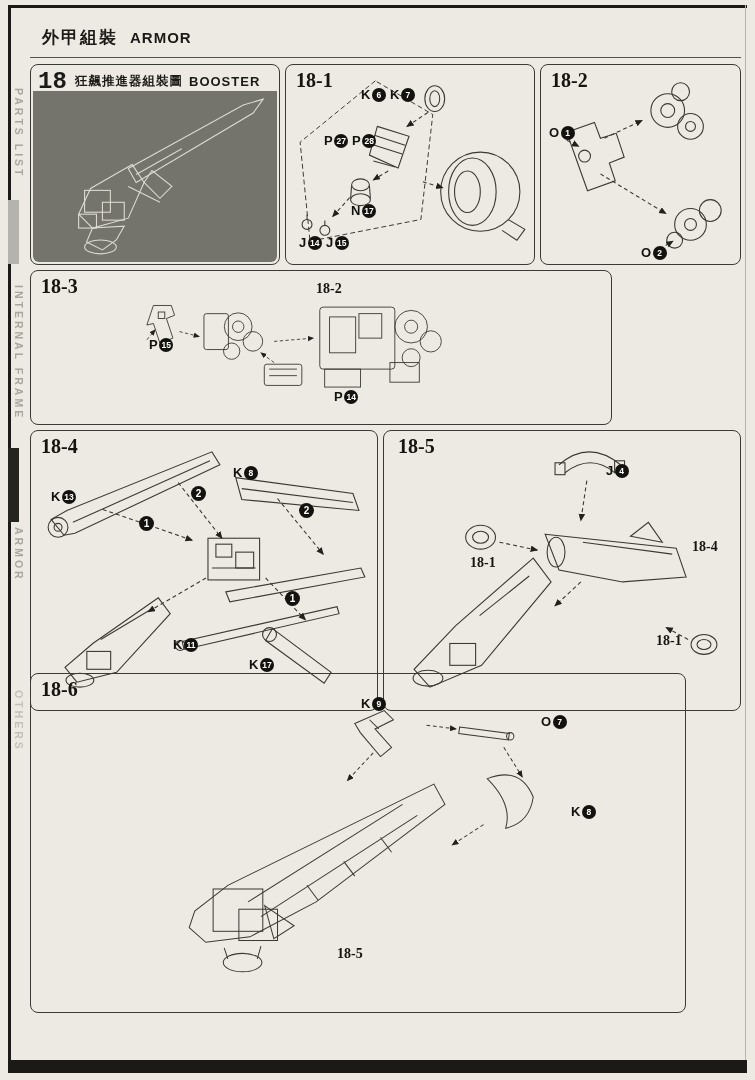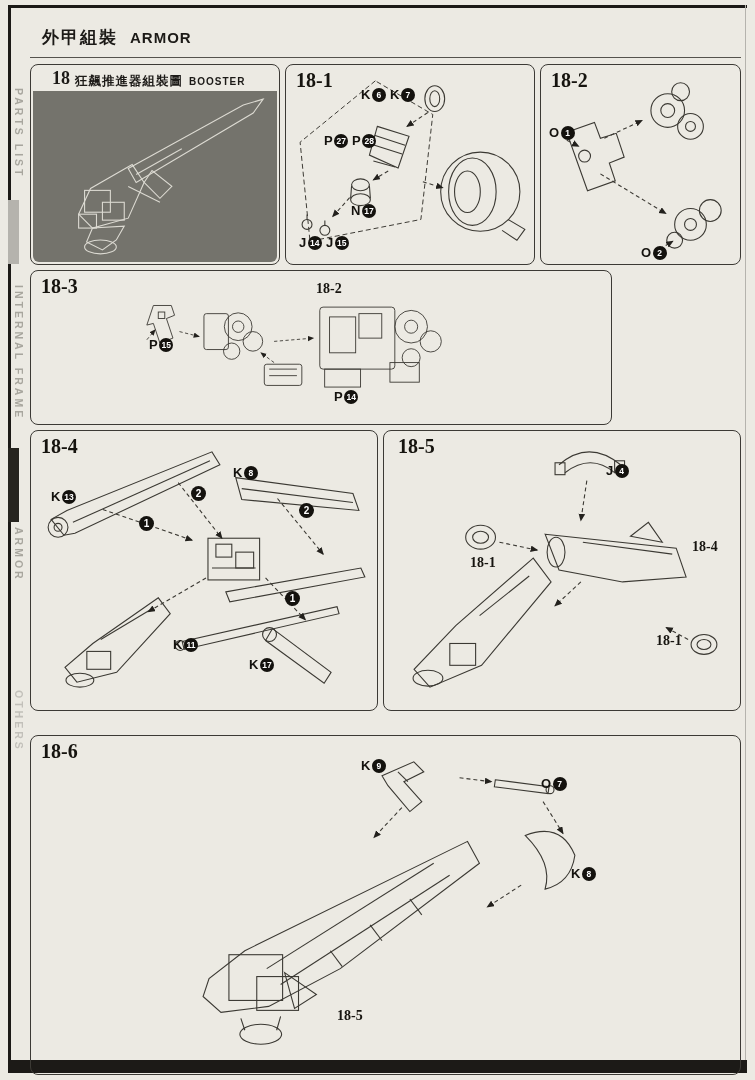--- a/index.html
+++ b/index.html
@@ -14,25 +14,25 @@
          color:#a8a69e;font-weight:bold;}
   .vtext.faint{color:#c2c0ba;}
   .tabmark{position:absolute;left:8px;width:11px;}
   .tabmark.gray{background:#b5b3ad;}
   .tabmark.dark{background:#26241f;}
   .box{position:absolute;border:1.5px solid #3c3a35;border-radius:8px;box-sizing:border-box;}
   .slabel{position:absolute;font-family:"Liberation Serif",serif;font-weight:bold;font-size:20px;
           color:#16140f;}
   .ref{position:absolute;font-family:"Liberation Serif",serif;font-weight:bold;font-size:14px;
        color:#16140f;}
-  .bignum{position:absolute;left:7px;top:3px;font-family:Liberation Serif, serif;
-          font-weight:bold;font-size:18px;margin-left:14px;}
+  .bignum{position:absolute;left:7px;top:3px;font-family:Liberation Mono, monospace;
+          font-weight:bold;font-size:24px;}
   .btitle{position:absolute;left:44px;top:8px;font-weight:bold;font-size:12.5px;letter-spacing:1px;
           display:flex;gap:6px;align-items:center;}
-  .btitle-en{font-size:10px;}
+  .btitle-en{font-size:13px;}
   .photo{position:absolute;left:2px;right:2px;top:26px;bottom:2px;background:#74736c;
          border-radius:0 0 6px 6px;overflow:hidden;}
   .part-label{position:absolute;display:flex;align-items:center;gap:1.5px;font-weight:bold;
               font-size:13px;color:#14120e;}
   .pnum{display:inline-flex;align-items:center;justify-content:center;width:14px;height:14px;
         border-radius:50%;background:#14120e;color:#fff;font-size:8.5px;font-weight:bold;
         flex:0 0 auto;}
   .callout{position:absolute;width:15px;height:15px;border-radius:50%;background:#14120e;
            color:#fff;font-size:10px;font-weight:bold;display:flex;align-items:center;
            justify-content:center;}
@@ -302,21 +302,21 @@
     <span class="slabel" style="left:14px;top:4px">18-5</span>
     <span class="part-label" style="left:222px;top:32px">
       <span>J</span>
       <span class="pnum">4</span>
     </span>
     <span class="ref" style="left:86px;top:124px">18-1</span>
     <span class="ref" style="left:308px;top:108px">18-4</span>
     <span class="ref" style="left:272px;top:202px">18-1</span>
   </div>
 
-  <div class="box" style="left:30px;top:735px;width:711px;height:340px">
+  <div class="box" style="left:30px;top:673px;width:656px;height:340px">
     <svg class="art" viewBox="0 0 711 340">
       <g stroke="#3b3933" fill="none" stroke-width="1.1">
         <path d="M352,40 l32,-14 10,10 -20,10 18,20 -12,10 -22,-26 z"></path>
         <line x1="368" y1="36" x2="378" y2="46"></line>
         <path d="M430,42 L462,46" stroke-dasharray="4 3" marker-end="url(#arrh)"></path>
         <polygon points="466,44 520,51 519,58 465,51"></polygon>
         <circle cx="521" cy="54" r="4"></circle>
         <path d="M514,66 L534,98" stroke-dasharray="4 3" marker-end="url(#arrh)"></path>
         <path d="M496,100 q36,-14 50,20 q-4,28 -30,34 q8,-26 -20,-54 z"></path>
         <path d="M492,150 L458,172" stroke-dasharray="4 3" marker-end="url(#arrh)"></path>

